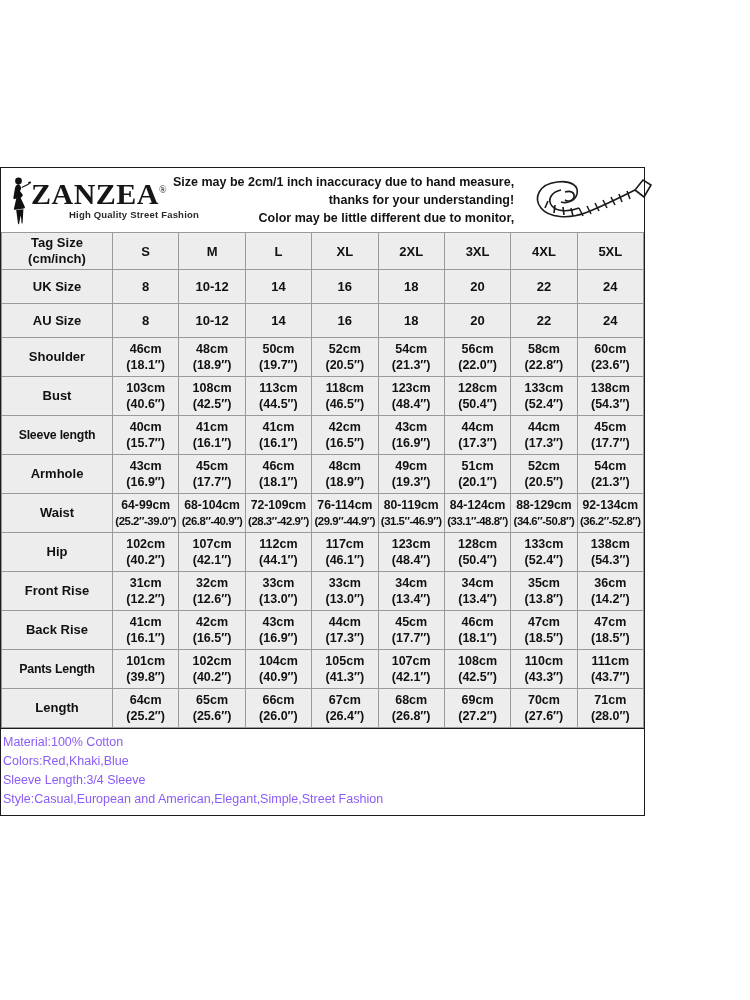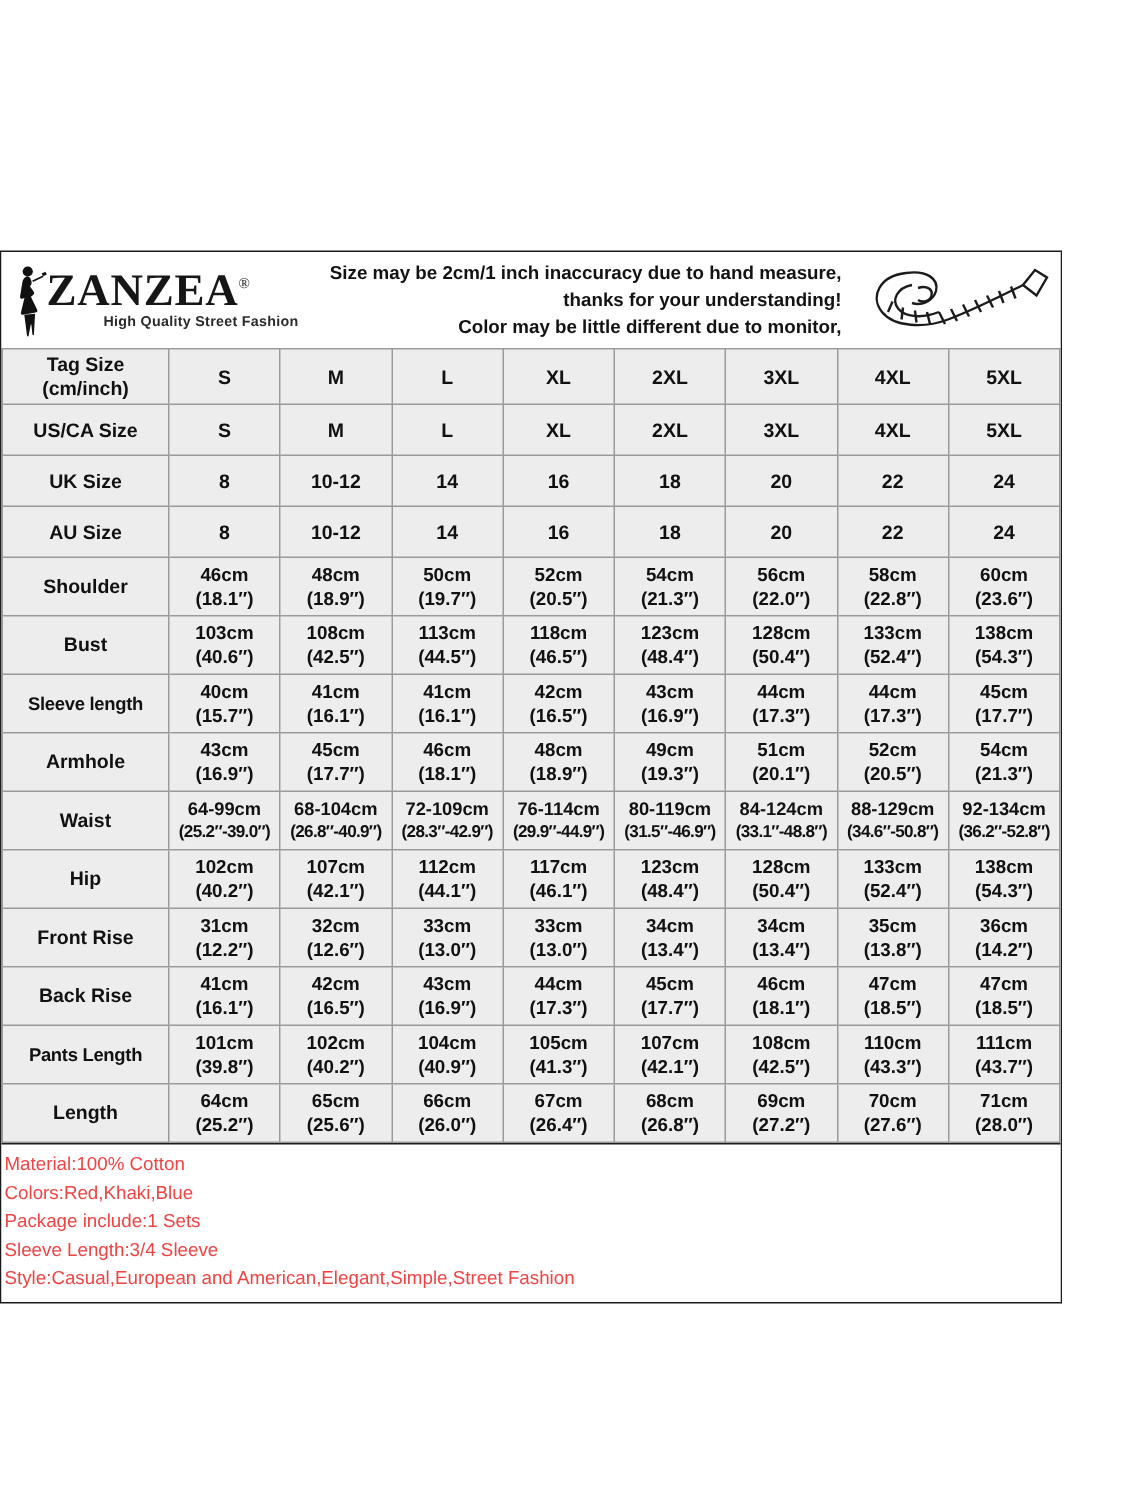--- a/index.html
+++ b/index.html
@@ -20,21 +20,21 @@
     height: 1000px;
     background: #ffffff;
     overflow: hidden;
   }
 
   
   #chart-frame {
     position: absolute;
     left: 0px;
     top: 167px;
-    width: 708px;
+    width: 645px;
     border: 1px solid #1b1b1b;
     background: #ffffff;
     box-sizing: border-box;
   }
 
   
   .banner {
     display: flex;
     align-items: center;
     height: 64px;
@@ -150,21 +150,21 @@
   
   .footer {
     border-top: 1px solid #1b1b1b;
     padding: 4px 2px 6px 2px;
     background: #ffffff;
   }
   .footer div {
     font-size: 12.5px;
     line-height: 19px;
     font-weight: 400;
-    color: #ef4444;
+    color: #8b5cf6;
     white-space: nowrap;
   }
 </style>
 </head>
 <body>
 
 <div id="page">
 
   <div id="chart-frame">
 
@@ -226,31 +226,20 @@
             <td class="val">S</td>
             <td class="val">M</td>
             <td class="val">L</td>
             <td class="val">XL</td>
             <td class="val">2XL</td>
             <td class="val">3XL</td>
             <td class="val">4XL</td>
             <td class="val">5XL</td>
           </tr>
           <tr class="sizerow">
-            <td class="label-cell">US/CA Size</td>
-            <td class="val">S</td>
-            <td class="val">M</td>
-            <td class="val">L</td>
-            <td class="val">XL</td>
-            <td class="val">2XL</td>
-            <td class="val">3XL</td>
-            <td class="val">4XL</td>
-            <td class="val">5XL</td>
-          </tr>
-          <tr class="sizerow">
             <td class="label-cell">UK Size</td>
             <td class="val">8</td>
             <td class="val">10-12</td>
             <td class="val">14</td>
             <td class="val">16</td>
             <td class="val">18</td>
             <td class="val">20</td>
             <td class="val">22</td>
             <td class="val">24</td>
           </tr>
@@ -614,19 +603,18 @@
               <span class="cm-line">71cm</span>
               <span class="in-line">(28.0″)</span>
             </td>
           </tr>
         </tbody>
     </table>
 
     <div class="footer">
       <div>Material:100% Cotton</div>
       <div>Colors:Red,Khaki,Blue</div>
-      <div>Package include:1 Sets</div>
       <div>Sleeve Length:3/4 Sleeve</div>
       <div>Style:Casual,European and American,Elegant,Simple,Street Fashion</div>
     </div>
 
   </div>
 </div>
 
 </body></html>

